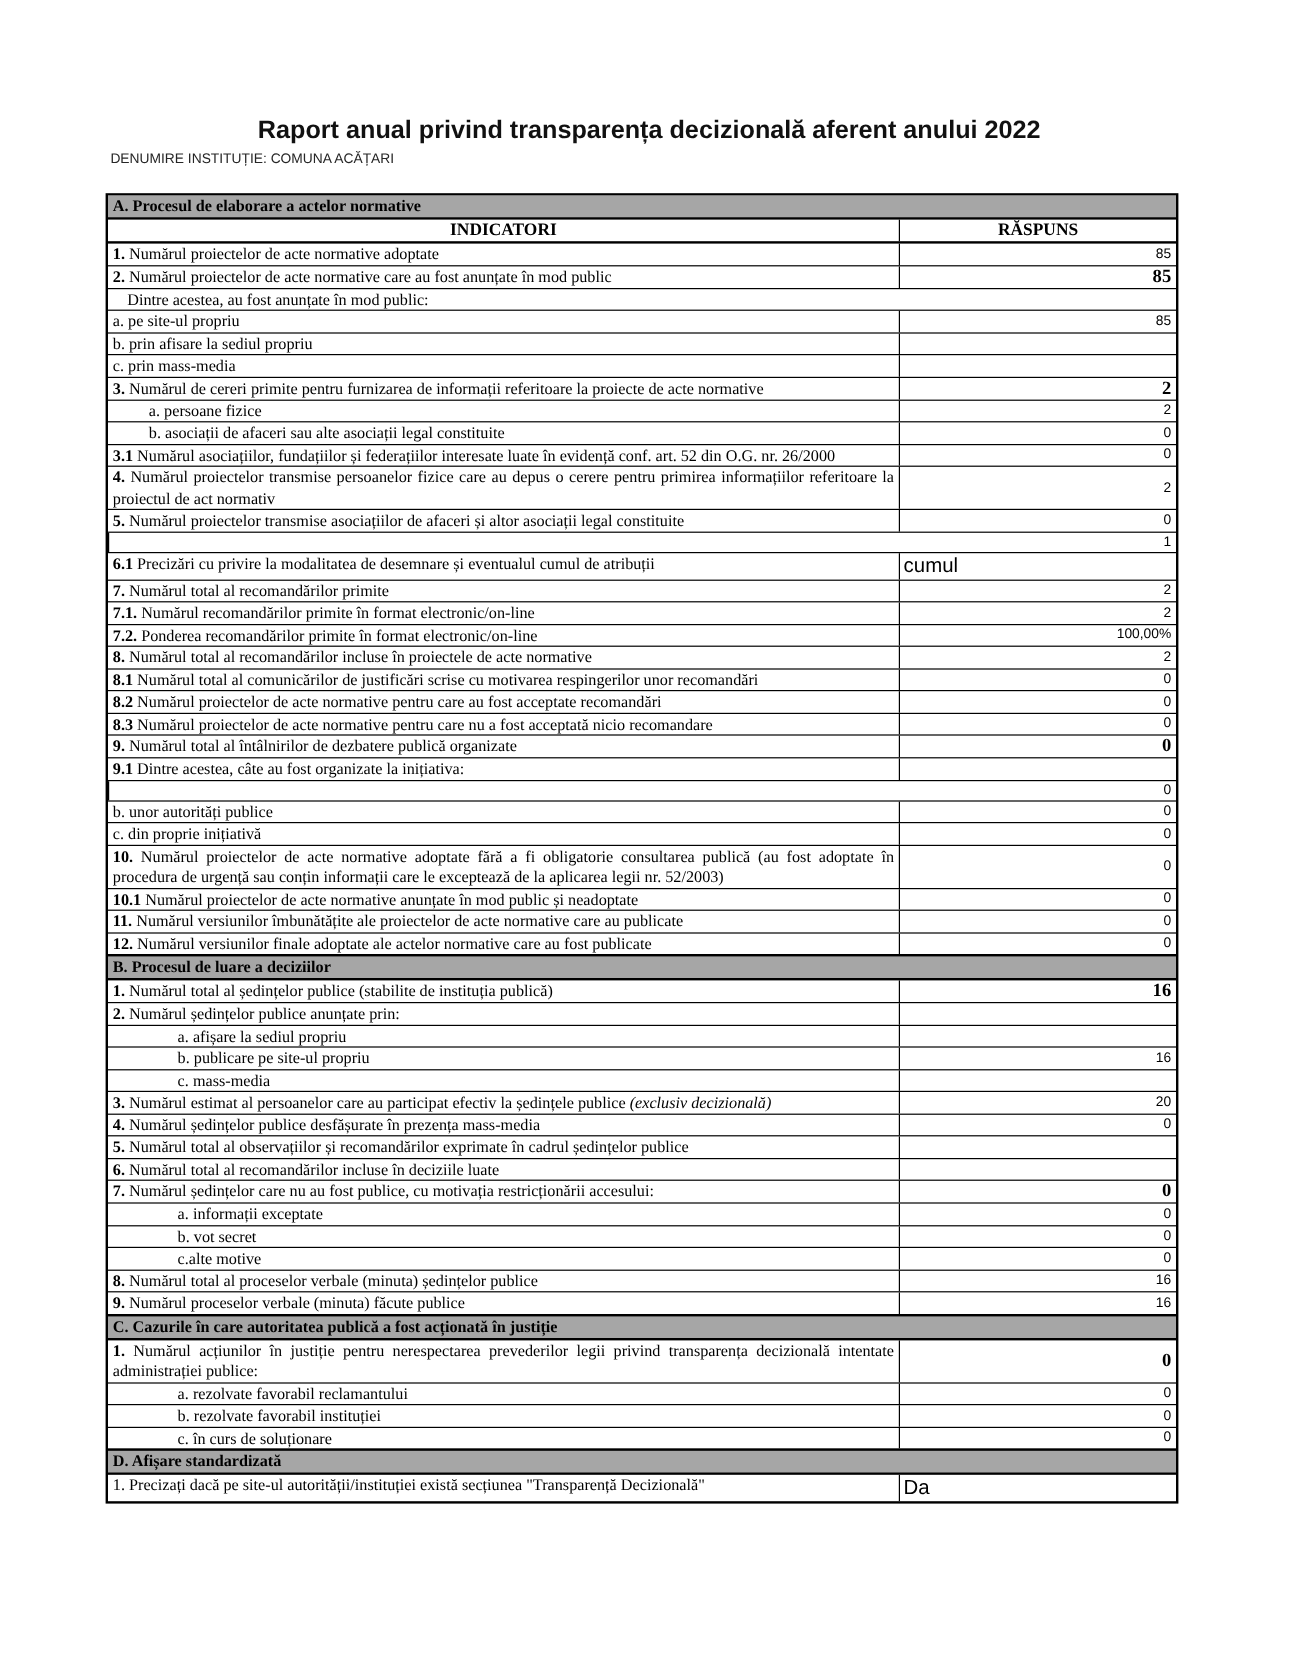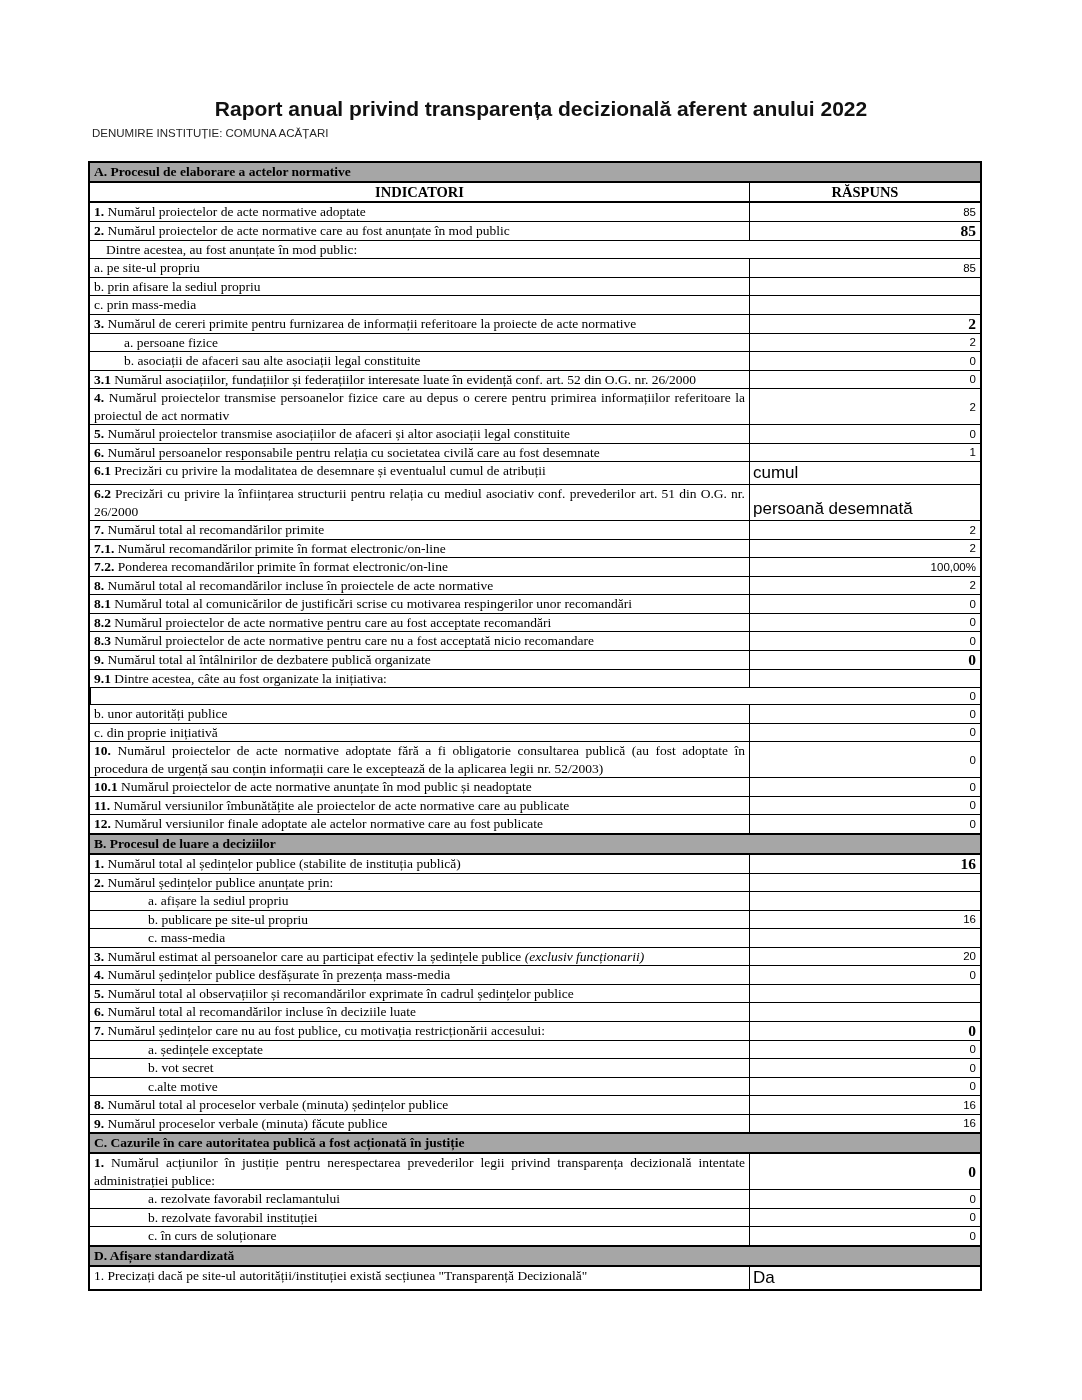--- a/index.html
+++ b/index.html
@@ -186,32 +186,27 @@
       </div>
       <div class="trow">
         <div class="cell ind ind-0"><span class="num">4. </span>Numărul proiectelor transmise persoanelor fizice care au depus o cerere pentru primirea informațiilor referitoare la proiectul de act normativ</div>
         <div class="cell ans ans-num">2</div>
       </div>
       <div class="trow">
         <div class="cell ind ind-0"><span class="num">5. </span>Numărul proiectelor transmise asociațiilor de afaceri și altor asociații legal constituite</div>
         <div class="cell ans ans-num">0</div>
       </div>
       <div class="trow">
-        <div class="cell ind ind-0"><span class="num">6. </span>Numărul persoanelor responsabile pentru relația cu societatea civilă care au fost desemnate</div>
         <div class="cell ans ans-num">1</div>
       </div>
       <div class="trow">
         <div class="cell ind ind-0"><span class="num">6.1 </span>Precizări cu privire la modalitatea de desemnare și eventualul cumul de atribuții</div>
         <div class="cell ans ans-text">cumul</div>
       </div>
       <div class="trow">
-        <div class="cell ind ind-0"><span class="num">6.2 </span>Precizări cu privire la înființarea structurii pentru relația cu mediul asociativ conf. prevederilor art. 51 din O.G. nr. 26/2000</div>
-        <div class="cell ans ans-text">persoană desemnată</div>
-      </div>
-      <div class="trow">
         <div class="cell ind ind-0"><span class="num">7. </span>Numărul total al recomandărilor primite</div>
         <div class="cell ans ans-num">2</div>
       </div>
       <div class="trow">
         <div class="cell ind ind-0"><span class="num">7.1. </span>Numărul recomandărilor primite în format electronic/on-line</div>
         <div class="cell ans ans-num">2</div>
       </div>
       <div class="trow">
         <div class="cell ind ind-0"><span class="num">7.2. </span>Ponderea recomandărilor primite în format electronic/on-line</div>
         <div class="cell ans ans-num">100,00%</div>
@@ -284,41 +279,41 @@
       </div>
       <div class="trow">
         <div class="cell ind ind-2">b. publicare pe site-ul propriu</div>
         <div class="cell ans ans-num">16</div>
       </div>
       <div class="trow">
         <div class="cell ind ind-2">c. mass-media</div>
         <div class="cell ans ans-num"></div>
       </div>
       <div class="trow">
-        <div class="cell ind ind-0"><span class="num">3. </span>Numărul estimat al persoanelor care au participat efectiv la ședințele publice <i>(exclusiv funcționarii)</i></div>
+        <div class="cell ind ind-0"><span class="num">3. </span>Numărul estimat al persoanelor care au participat efectiv la ședințele publice <i>(exclusiv decizională)</i></div>
         <div class="cell ans ans-num">20</div>
       </div>
       <div class="trow">
         <div class="cell ind ind-0"><span class="num">4. </span>Numărul ședințelor publice desfășurate în prezența mass-media</div>
         <div class="cell ans ans-num">0</div>
       </div>
       <div class="trow">
         <div class="cell ind ind-0"><span class="num">5. </span>Numărul total al observațiilor și recomandărilor exprimate în cadrul ședințelor publice</div>
         <div class="cell ans ans-num"></div>
       </div>
       <div class="trow">
         <div class="cell ind ind-0"><span class="num">6. </span>Numărul total al recomandărilor incluse în deciziile luate</div>
         <div class="cell ans ans-num"></div>
       </div>
       <div class="trow">
         <div class="cell ind ind-0"><span class="num">7. </span>Numărul ședințelor care nu au fost publice, cu motivația restricționării accesului:</div>
         <div class="cell ans ans-big">0</div>
       </div>
       <div class="trow">
-        <div class="cell ind ind-2">a. ședințele exceptate</div>
+        <div class="cell ind ind-2">a. informații exceptate</div>
         <div class="cell ans ans-num">0</div>
       </div>
       <div class="trow">
         <div class="cell ind ind-2">b. vot secret</div>
         <div class="cell ans ans-num">0</div>
       </div>
       <div class="trow">
         <div class="cell ind ind-2">c.alte motive</div>
         <div class="cell ans ans-num">0</div>
       </div>

